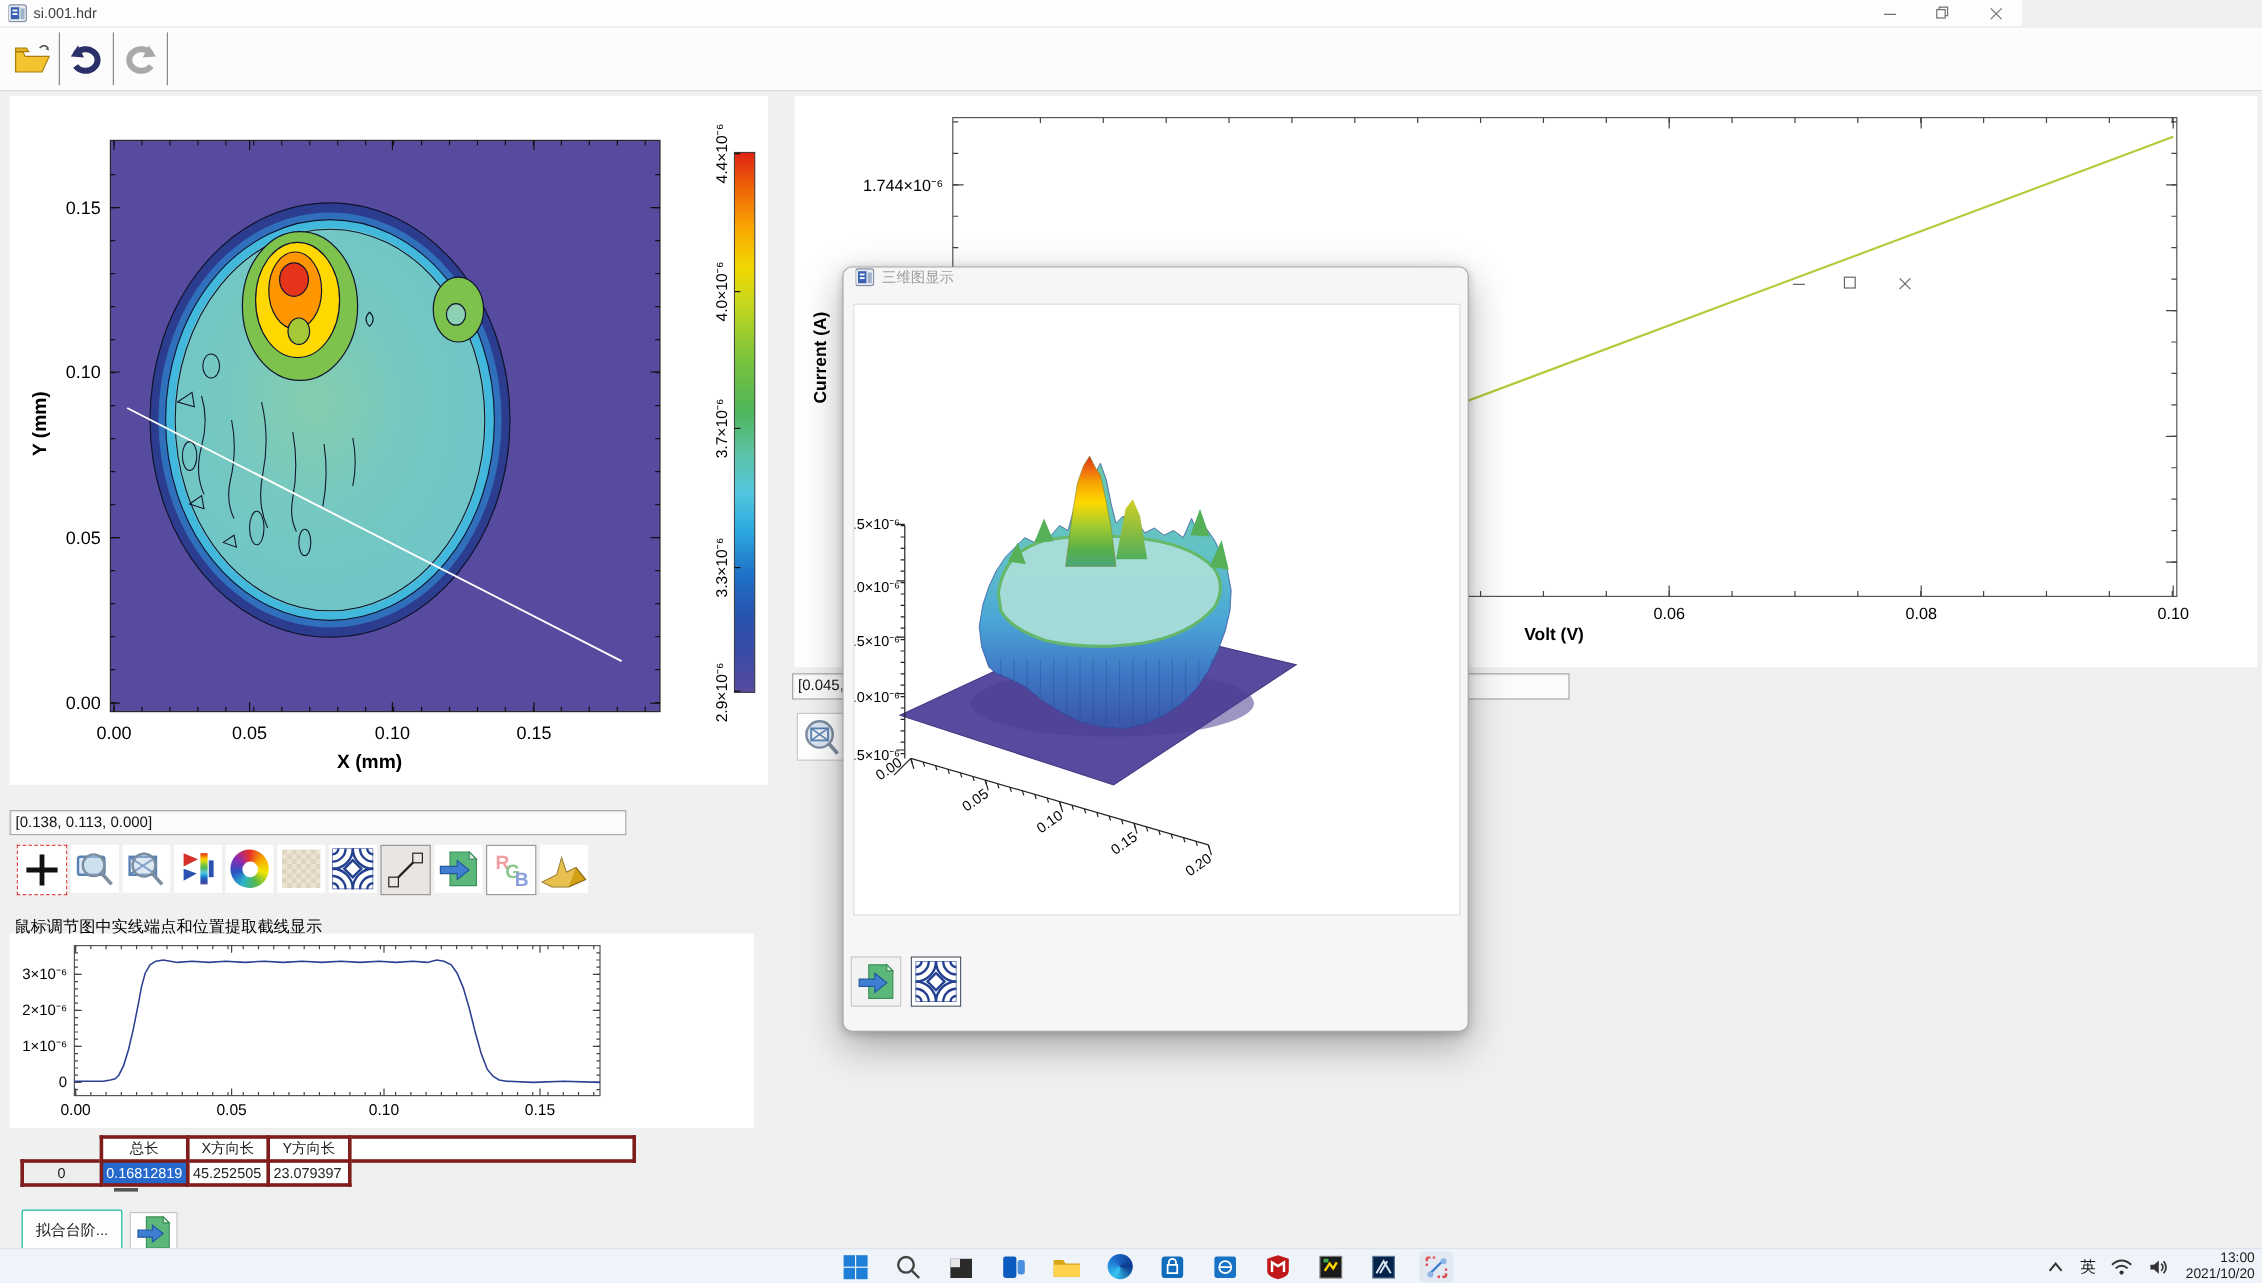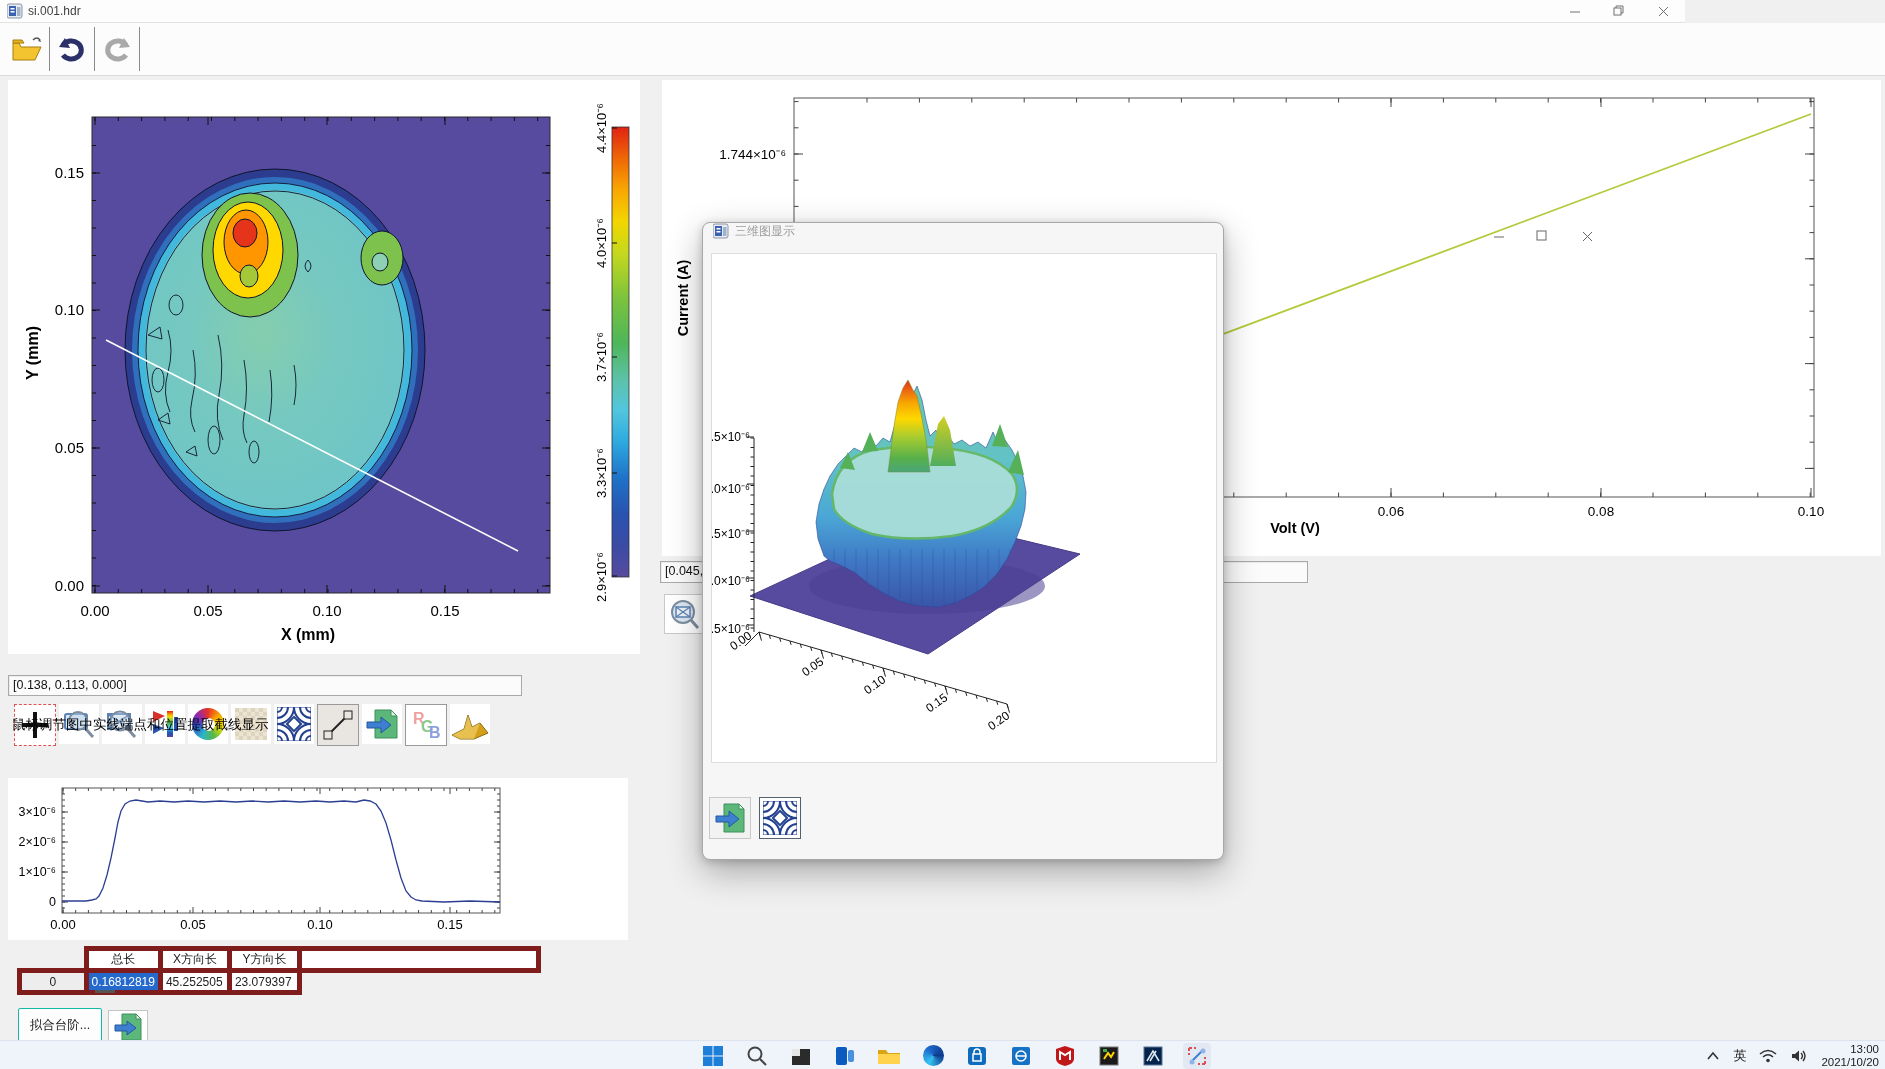--- a/index.html
+++ b/index.html
@@ -14,21 +14,21 @@
   .toolbar{left:0;top:23px;width:1885px;height:52px;background:#fcfcfc;border-bottom:1px solid #dadada;display:flex;align-items:center}
   .tbtn{width:42px;height:42px;display:flex;align-items:center;justify-content:center}
   .tsep{width:1px;height:44px;background:#8a8a8a;margin:0 1px}
   .sunken{background:#fbfbfb;border:1px solid #a9a9a9;box-shadow:inset 1px 1px 0 rgba(0,0,0,.06)}
   .statustext{font-size:12.5px;color:#111;padding:2px 4px;white-space:nowrap;overflow:hidden}
   .toolrow{display:flex;gap:3px}
   .itool{width:40px;height:40px;background:#fff;display:flex;align-items:center;justify-content:center}
   .hint{font-size:13.5px;color:#000}
   svg text{font-family:"Liberation Sans",sans-serif}
   .tbl{border-collapse:collapse;position:absolute}
-  .tbl td{border:5px solid #7f1d1d;font-size:12px;padding:0 3px;height:15px;background:#fff;white-space:nowrap}
+  .tbl td{border:3px solid #7f1d1d;font-size:12px;padding:0 3px;height:15px;background:#fff;white-space:nowrap}
   .popup{border:1px solid #a8a8a8;border-radius:8px;background:#f6f6f6;
          box-shadow:0 12px 34px rgba(0,0,0,.30), 0 2px 8px rgba(0,0,0,.18)}
   .ptitle{height:28px;display:flex;}
   .ptext{font-size:12px;color:#9d9d9d;margin-left:6px}
   .pbtn{width:40px;height:26px;display:flex;align-items:center;justify-content:center}
   .taskbar{left:0;top:1040px;width:1885px;height:29px;background:#eff3fa;border-top:1px solid #dce3ee;z-index:50}
   .tkrow{position:absolute;left:699px;top:1px;height:27px;display:flex;align-items:center;gap:16px}
   .tkico{width:28px;height:26px;display:flex;align-items:center;justify-content:center;border-radius:4px}
   .tray{position:absolute;right:6px;top:0;height:29px;display:flex;align-items:center;gap:13px}
   .clock{font-size:11.5px;line-height:13px;text-align:right;color:#1b1b1b}
@@ -366,21 +366,21 @@
     </svg>
   </div>
   <div class="itool">
     <svg width="40" height="34">
       <path d="M2,28 L14,22 L18,8 L22,20 L30,16 L38,26 L24,32 L10,32 Z" fill="#d4a017" stroke="#8a6a10"></path>
       <path d="M18,8 L22,20 L30,16 L24,32 L10,32 L2,28 L14,22 Z" fill="rgba(255,230,150,.45)"></path>
     </svg>
   </div>
 </div>
 
-<div class="abs hint" style="left:12px;top:716px">鼠标调节图中实线端点和位置提取截线显示</div>
+<div class="abs hint" style="left:12px;top:764px">鼠标调节图中实线端点和位置提取截线显示</div>
 
 <div class="abs panel" style="left:8px;top:778px;width:620px;height:162px">
   <svg width="524" height="162">
     <rect x="54" y="10" width="438" height="125" fill="#fff" stroke="#555" stroke-width="1"></rect>
     <g id="ptk" stroke="#444">
         <line x1="55" x2="55" y1="135" y2="129"></line>
         <line x1="185" x2="185" y1="135" y2="129"></line>
         <line x1="312" x2="312" y1="135" y2="129"></line>
         <line x1="442" x2="442" y1="135" y2="129"></line>
         <line x1="55" x2="55" y1="135" y2="132"></line>

